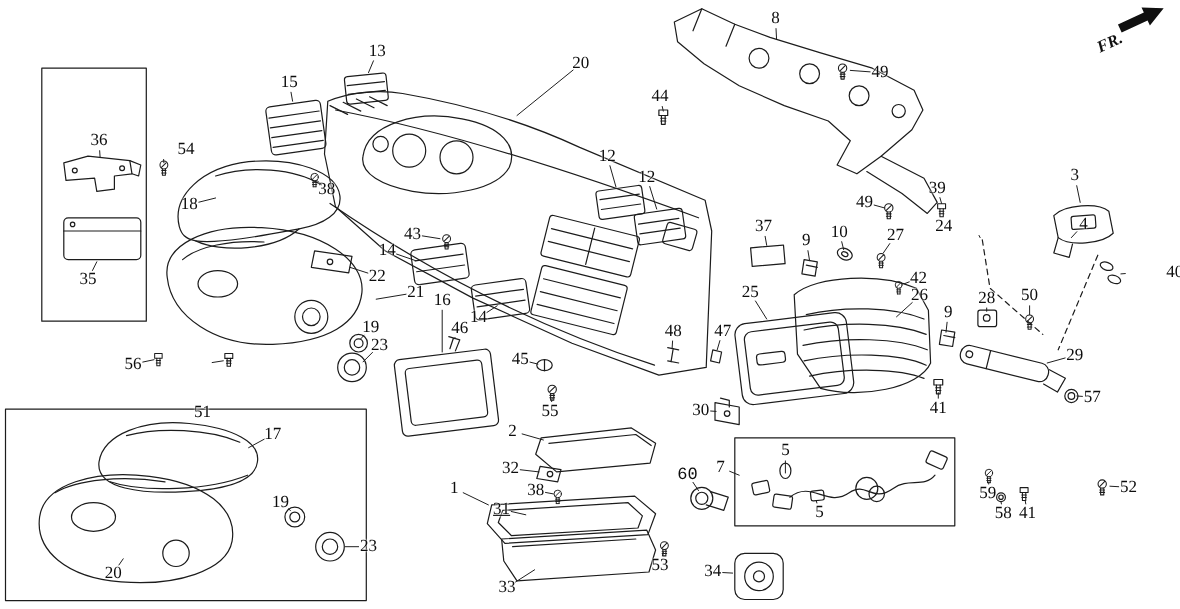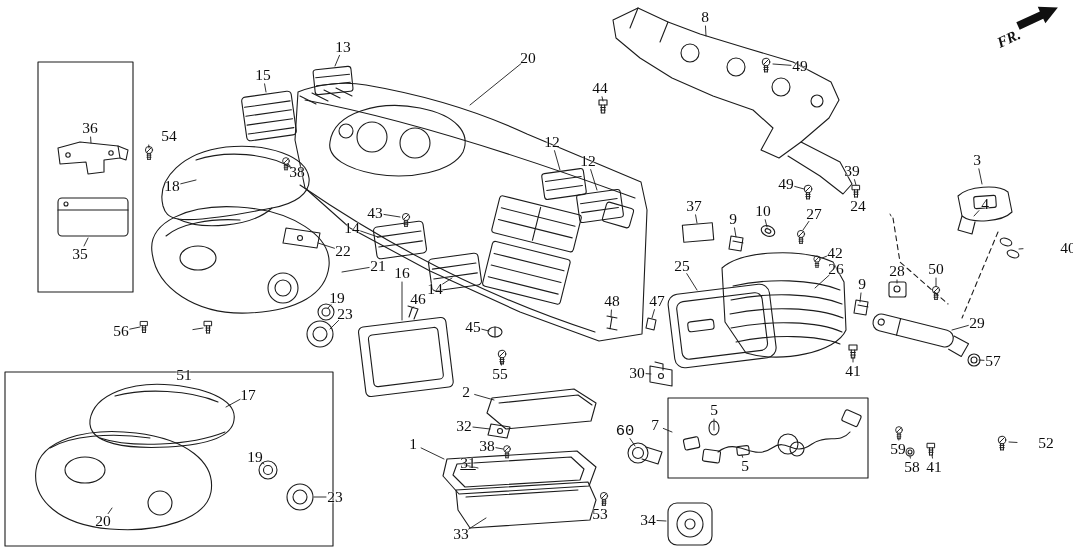--- a/index.html
+++ b/index.html
@@ -441,21 +441,21 @@
       <div class="callout" data-name="callout-22" style="left: 343px; top: 251px;">22</div>
       <div class="callout" data-name="callout-23" style="left: 345px; top: 314px;">23</div>
       <div class="callout" data-name="callout-23" style="left: 335px; top: 497px;">23</div>
       <div class="callout" data-name="callout-24" style="left: 858px; top: 206px;">24</div>
       <div class="callout" data-name="callout-25" style="left: 682px; top: 266px;">25</div>
       <div class="callout" data-name="callout-26" style="left: 836px; top: 269px;">26</div>
       <div class="callout" data-name="callout-27" style="left: 814px; top: 214px;">27</div>
       <div class="callout" data-name="callout-28" style="left: 897px; top: 271px;">28</div>
       <div class="callout" data-name="callout-29" style="left: 977px; top: 323px;">29</div>
       <div class="callout" data-name="callout-30" style="left: 637px; top: 373px;">30</div>
-      <div class="callout" data-name="callout-31" style="left: 468px; top: 463px; text-decoration: underline;">31</div>
+      <div class="callout" data-name="callout-31" style="left: 456px; top: 463px; text-decoration: underline;">31</div>
       <div class="callout" data-name="callout-32" style="left: 464px; top: 426px;">32</div>
       <div class="callout" data-name="callout-33" style="left: 461px; top: 534px;">33</div>
       <div class="callout" data-name="callout-34" style="left: 648px; top: 520px;">34</div>
       <div class="callout" data-name="callout-35" style="left: 80px; top: 254px;">35</div>
       <div class="callout" data-name="callout-36" style="left: 90px; top: 128px;">36</div>
       <div class="callout" data-name="callout-37" style="left: 694px; top: 206px;">37</div>
       <div class="callout" data-name="callout-38" style="left: 297px; top: 172px;">38</div>
       <div class="callout" data-name="callout-38" style="left: 487px; top: 446px;">38</div>
       <div class="callout" data-name="callout-39" style="left: 852px; top: 171px;">39</div>
       <div class="callout" data-name="callout-40" style="left: 1068px; top: 248px;">40</div>
@@ -465,21 +465,21 @@
       <div class="callout" data-name="callout-43" style="left: 375px; top: 213px;">43</div>
       <div class="callout" data-name="callout-44" style="left: 600px; top: 88px;">44</div>
       <div class="callout" data-name="callout-45" style="left: 473px; top: 327px;">45</div>
       <div class="callout" data-name="callout-46" style="left: 418px; top: 299px;">46</div>
       <div class="callout" data-name="callout-47" style="left: 657px; top: 301px;">47</div>
       <div class="callout" data-name="callout-48" style="left: 612px; top: 301px;">48</div>
       <div class="callout" data-name="callout-49" style="left: 800px; top: 66px;">49</div>
       <div class="callout" data-name="callout-49" style="left: 786px; top: 184px;">49</div>
       <div class="callout" data-name="callout-50" style="left: 936px; top: 269px;">50</div>
       <div class="callout" data-name="callout-51" style="left: 184px; top: 331px; margin-top: 44px;">51</div>
-      <div class="callout" data-name="callout-52" style="left: 1026px; top: 443px; margin-left: 20px;">52</div>
+      <div class="callout" data-name="callout-52" style="left: 1026px; top: 443px;">52</div>
       <div class="callout" data-name="callout-53" style="left: 600px; top: 514px;">53</div>
       <div class="callout" data-name="callout-54" style="left: 148px; top: 136px; margin-left: 21px;">54</div>
       <div class="callout" data-name="callout-55" style="left: 500px; top: 374px;">55</div>
       <div class="callout" data-name="callout-56" style="left: 121px; top: 331px;">56</div>
       <div class="callout" data-name="callout-57" style="left: 993px; top: 361px;">57</div>
       <div class="callout" data-name="callout-58" style="left: 912px; top: 467px;">58</div>
       <div class="callout" data-name="callout-59" style="left: 898px; top: 449px;">59</div>
       <div class="callout" data-name="callout-60" style="left: 625px; top: 431px; font-family: Liberation Mono, monospace;">60</div>
     </div>
 </div>

